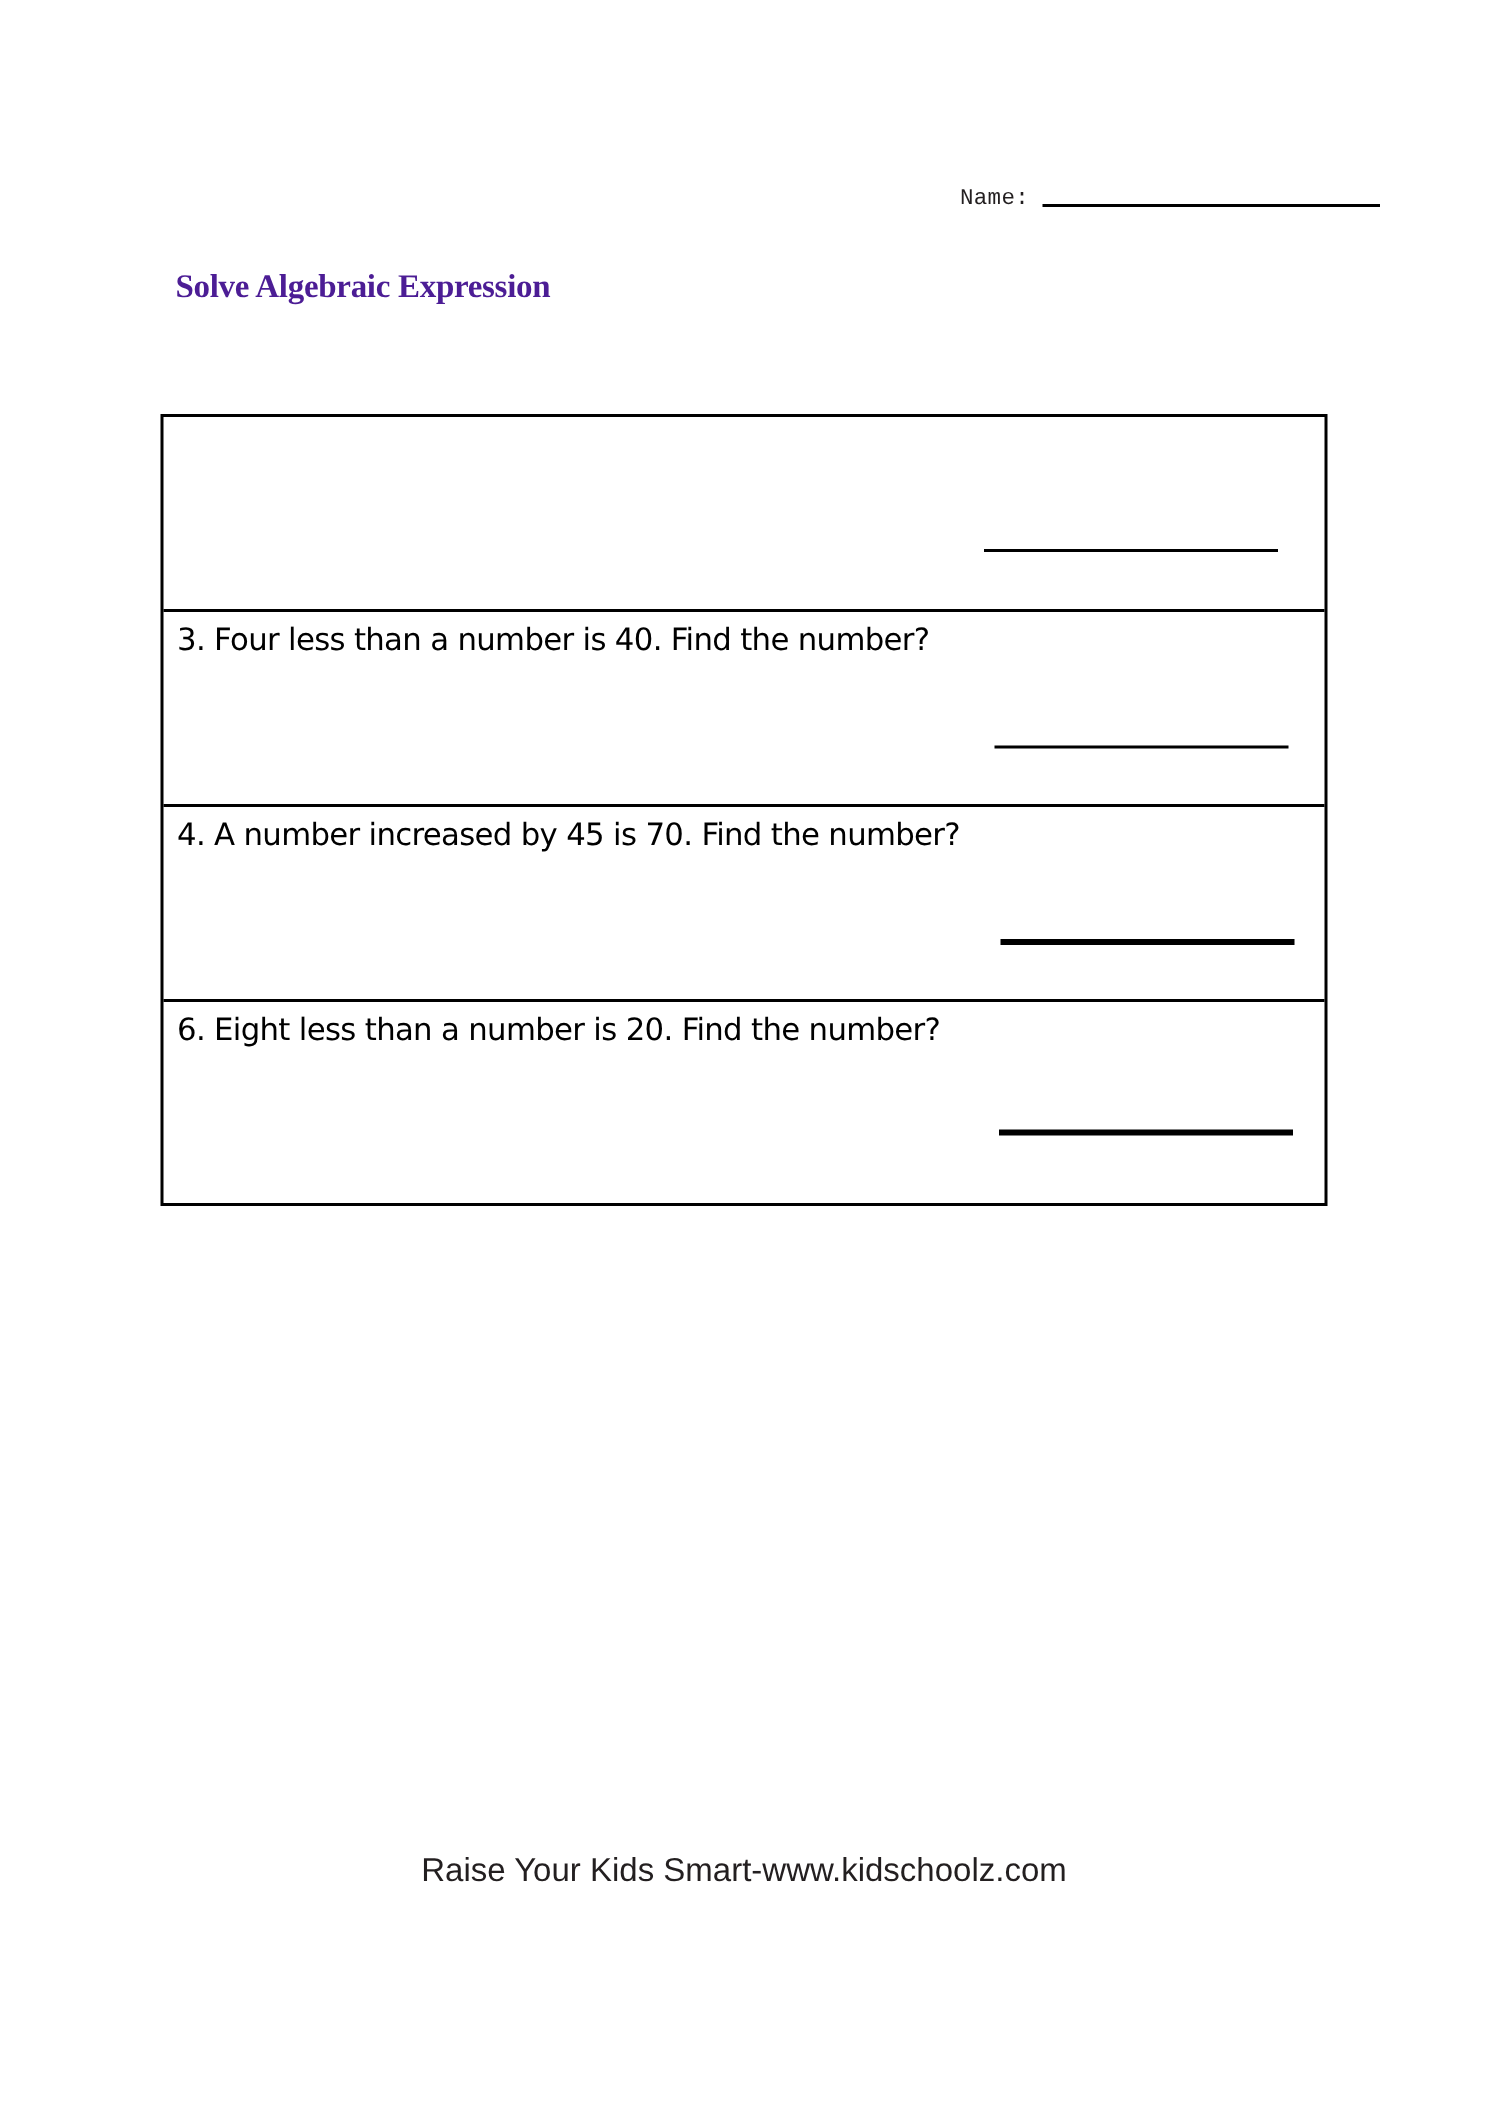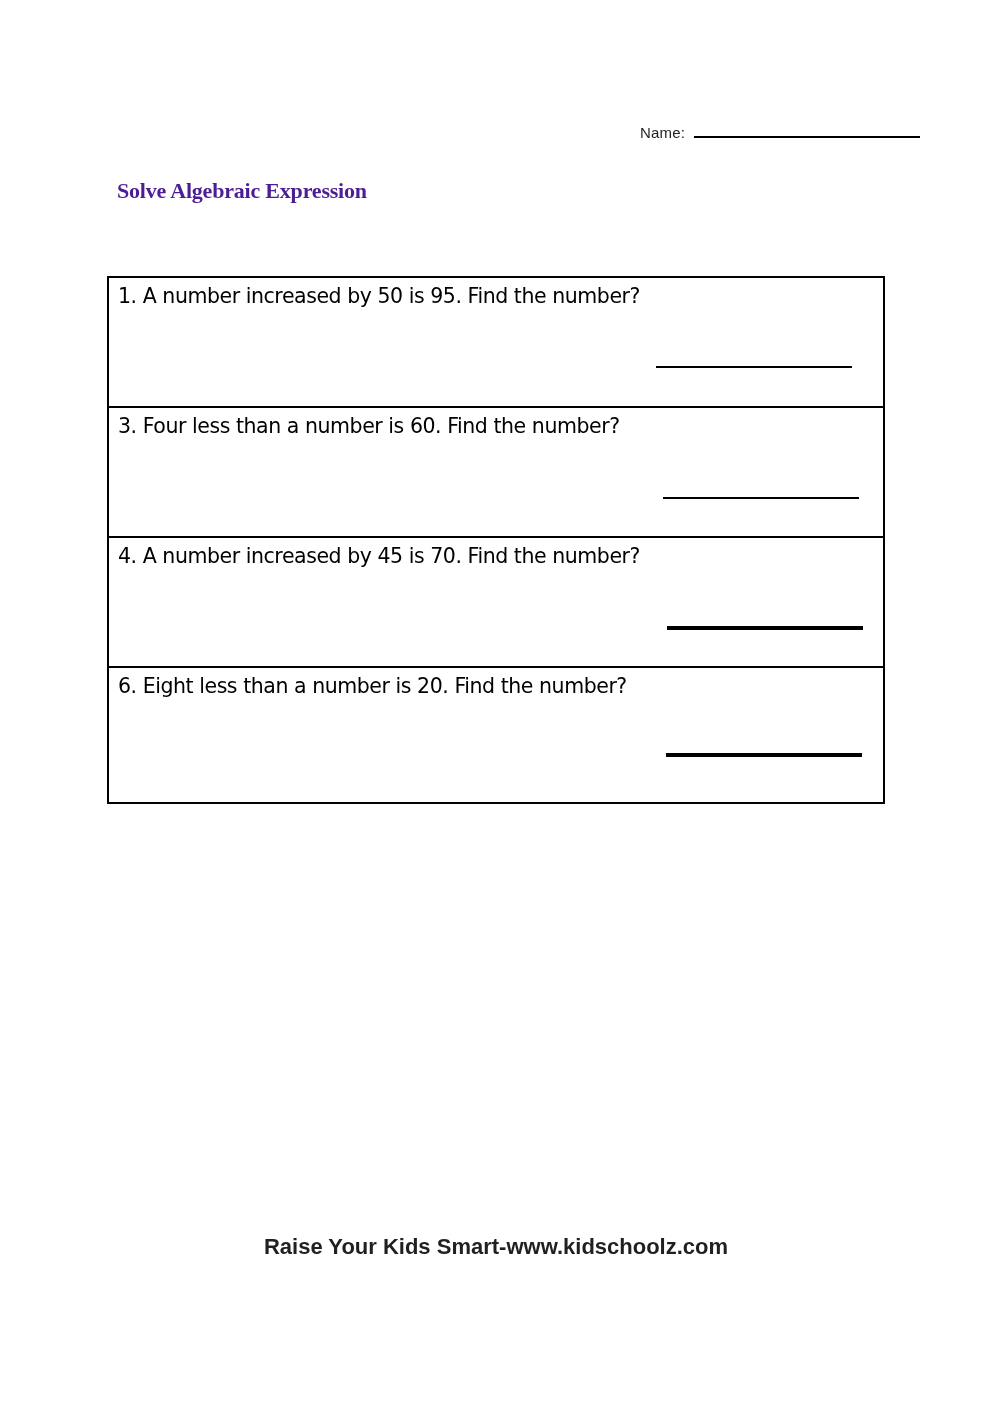--- a/index.html
+++ b/index.html
@@ -20,21 +20,21 @@
   .name-row {
     position: absolute;
     top: 118px;
     left: 640px;
     width: 280px;
     height: 28px;
     display: flex;
     align-items: center;
   }
   .name-label {
-    font-family: Liberation Sans, sans-serif;
+    font-family: Liberation Mono, monospace;
     font-size: 15px;
     color: #231f20;
     letter-spacing: 0.2px;
     white-space: nowrap;
   }
   .name-line {
     flex: 1;
     margin-left: 9px;
     margin-top: 9px;
     border-bottom: 2.4px solid #000000;
@@ -97,45 +97,44 @@
 
   
   .footer {
     position: absolute;
     top: 1234px;
     left: 0;
     width: 992px;
     text-align: center;
     font-family: "Liberation Sans", sans-serif;
     font-size: 22px;
-    font-weight: bold;
+    font-weight: normal;
     color: #231f20;
     letter-spacing: 0px;
   }
 </style>
 </head>
 <body>
 
 <div class="name-row">
   <span class="name-label">Name:</span>
   <span class="name-line"></span>
 </div>
 
 <div class="sheet-title">Solve Algebraic Expression</div>
 
 <div class="question-table">
 
   <div class="q-row" data-row="1">
-    <div class="q-text">1. A number increased by 50 is 95. Find the number?</div>
     <div class="answer-line"></div>
   </div>
 
 
   <div class="q-row" data-row="3">
-    <div class="q-text">3. Four less than a number is 60. Find the number?</div>
+    <div class="q-text">3. Four less than a number is 40. Find the number?</div>
     <div class="answer-line"></div>
   </div>
 
   <div class="q-row" data-row="4">
     <div class="q-text">4. A number increased by 45 is 70. Find the number?</div>
     <div class="answer-line"></div>
   </div>
 
 
   <div class="q-row" data-row="6">

